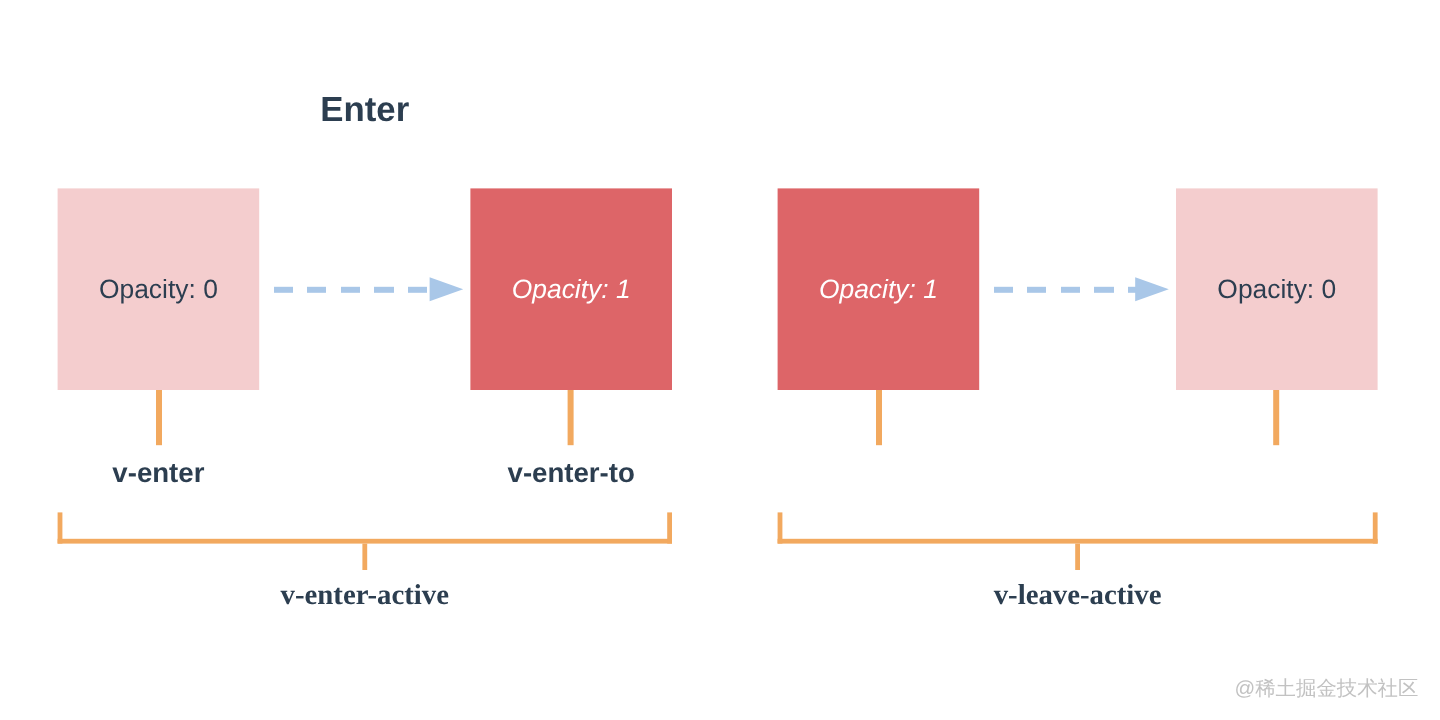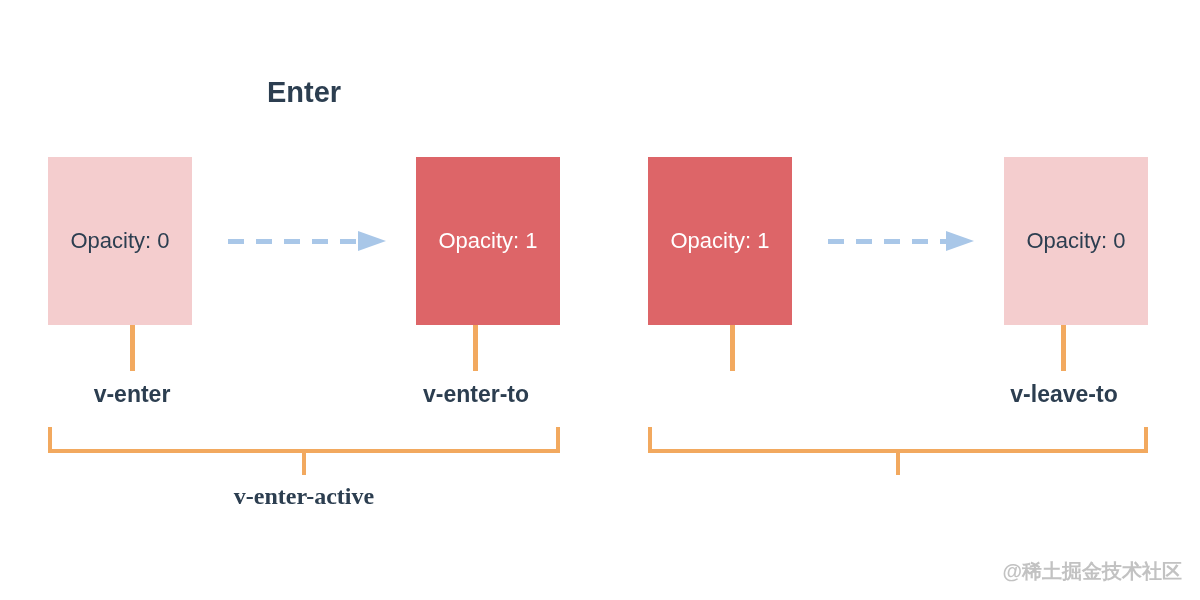--- a/index.html
+++ b/index.html
@@ -16,28 +16,28 @@
   .panel{position:absolute;top:0;height:600px;}
   .panel.enter{left:48px;width:512px;}
   .panel.leave{left:648px;width:500px;}
 
   .panel-title{
     position:absolute;top:76px;left:0;right:0;text-align:center;
     font-size:29px;font-weight:bold;color:var(--dark);
   }
 
   .t-box{
-    position:absolute;top:157px;width:144px;height:168px;
+    position:absolute;top:157px;width:168px;height:168px;
     display:flex;align-items:center;justify-content:center;
     font-size:22px;font-weight:normal;
   }
   .t-box.start{left:0;}
   .t-box.end{right:0;}
   .t-box[data-variant="pink"]{background:var(--pink);color:var(--dark);}
-  .t-box[data-variant="red"]{background:var(--red);color:#ffffff;}
+  .t-box[data-variant="red"]{background:var(--red);color:#ffffff;font-style:italic;}
 
   .arrow{position:absolute;top:231px;left:180px;right:174px;height:21px;}
   .arrow .dash-line{
     position:absolute;left:0;right:26px;top:8px;height:5px;
     background:repeating-linear-gradient(90deg,var(--blue) 0 16px,transparent 16px 28px);
   }
   .arrow .arrow-head{
     position:absolute;right:0;top:0;width:0;height:0;
     border-left:28px solid var(--blue);
     border-top:10.5px solid transparent;border-bottom:10.5px solid transparent;
@@ -65,21 +65,21 @@
     position:absolute;left:50%;top:453px;width:4px;height:22px;
     margin-left:-2px;background:var(--orange);
   }
   .active-label{
     position:absolute;left:0;right:0;top:483px;text-align:center;
     font-weight:bold;font-size:24px;color:var(--dark);font-family:Liberation Serif, serif;
   }
 
   .watermark{
     position:absolute;right:18px;bottom:15px;
-    font-size:20px;color:var(--watermark);font-weight:bold;
+    font-size:17px;color:var(--watermark);
   }
 </style>
 </head>
 <body>
 
 <div class="canvas">
 
   <div class="panel enter">
     <div class="panel-title">Enter</div>
 
@@ -118,20 +118,20 @@
       <div class="arrow-head"></div>
     </div>
 
     <div class="t-box end" data-variant="pink">
       <span>Opacity: 0</span>
     </div>
 
     <div class="connector start"></div>
     <div class="connector end"></div>
 
-    <div class="class-label end">v-leave-to</div>
 
     <div class="bracket"></div>
     <div class="bracket-stem"></div>
+    <div class="active-label">v-leave-active</div>
   </div>
 
   <div class="watermark">@稀土掘金技术社区</div>
 </div>
 
 </body></html>

